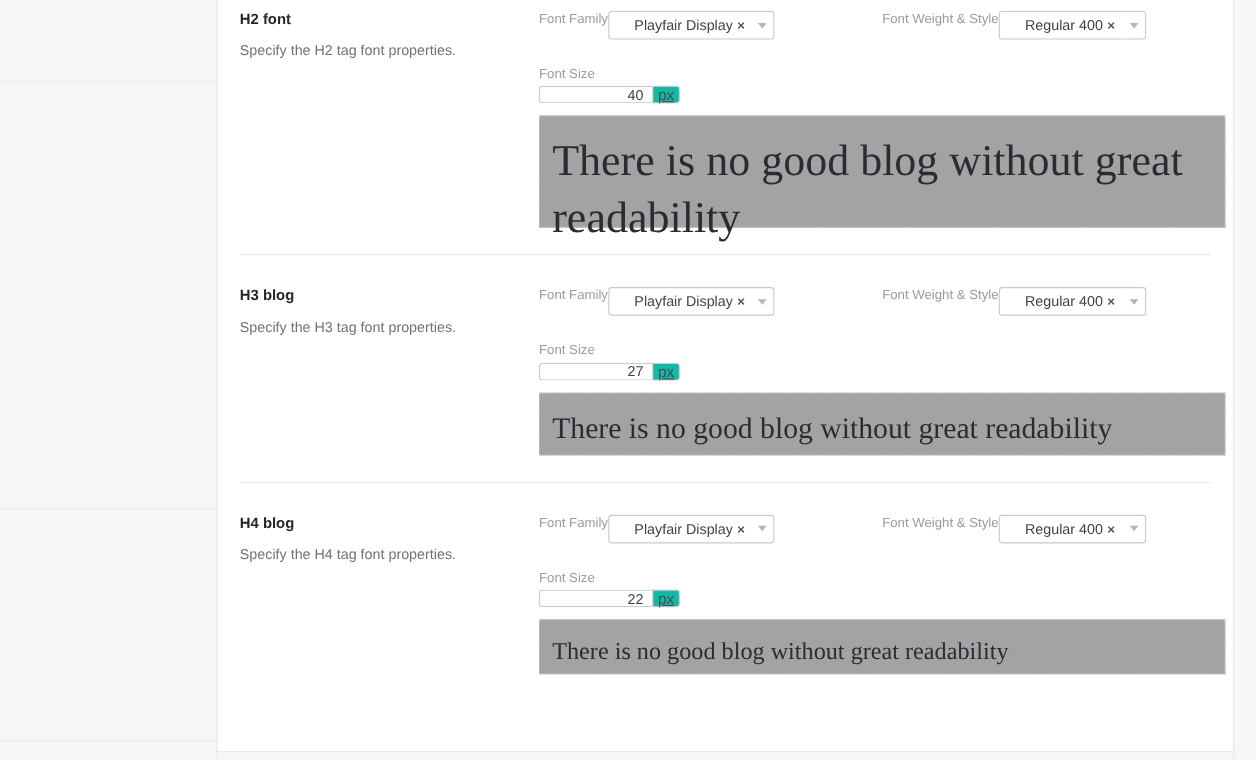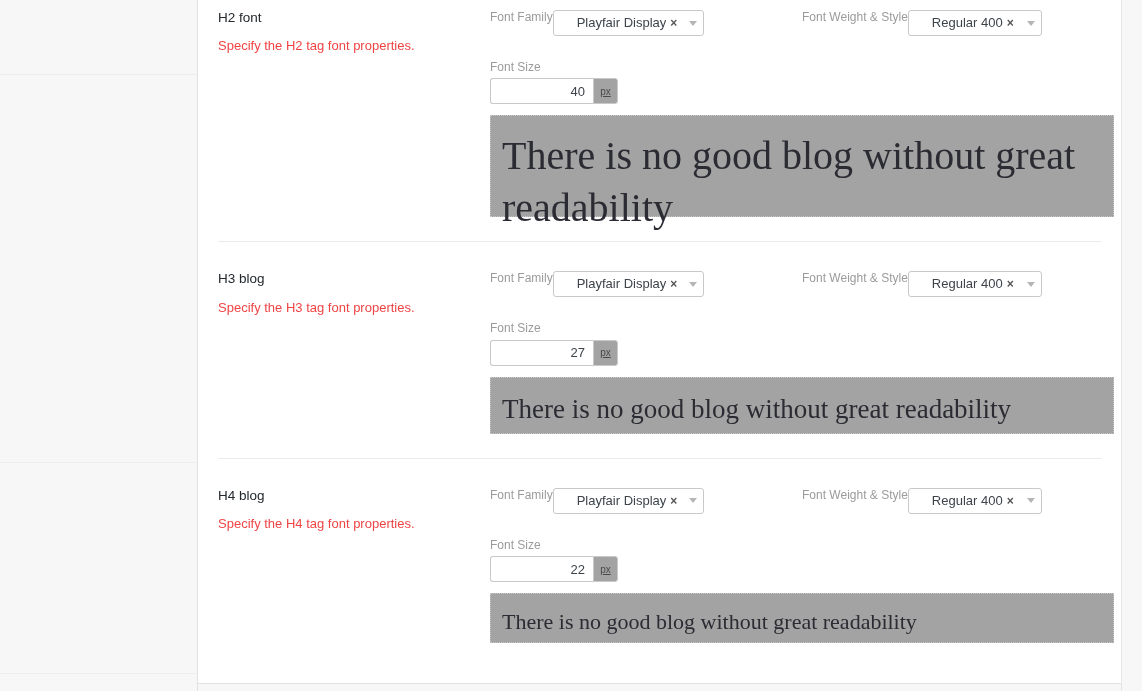--- a/index.html
+++ b/index.html
@@ -93,28 +93,28 @@
     box-sizing: border-box;
   }
 
   .row-desc {
     flex: 0 0 272px;
     box-sizing: border-box;
     padding-top: 5px;
   }
   .row-title {
     font-size: 13.5px;
-    font-weight: normal;
+    font-weight: bold;
     color: #23282d;
     margin: 0 0 12px 0;
     line-height: 1.2;
   }
   .row-sub {
     font-size: 13px;
-    color: #ef4444;
+    color: #737373;
     margin: 0;
     line-height: 1.3;
   }
 
   .row-fields {
     flex: 1 1 auto;
     box-sizing: border-box;
     padding-top: 5px;
   }
 
@@ -188,21 +188,21 @@
     border-top: 5px solid #b5b5b5;
     display: block;
   }
 
   
   .size-wrap {
     margin-top: 24px;
   }
   .size-control {
     display: flex;
-    height: 26px;
+    height: 16px;
     width: 128px;
     box-sizing: border-box;
   }
   .size-input {
     flex: 1 1 auto;
     border: 1px solid #c9c9c9;
     border-right: none;
     border-radius: 3px 0 0 3px;
     background: #ffffff;
     font-family: "Liberation Sans", sans-serif;
@@ -211,22 +211,22 @@
     text-align: right;
     padding: 0 8px;
     box-sizing: border-box;
     outline: none;
     min-width: 0;
   }
   .size-addon {
     flex: 0 0 25px;
     border: 1px solid #c9c9c9;
     border-radius: 0 3px 3px 0;
-    background: #a3a3a3;
-    font-size: 10px;
+    background: #14b8a6;
+    font-size: 14px;
     color: #4a4a4a;
     display: flex;
     align-items: center;
     justify-content: center;
     box-sizing: border-box;
     user-select: none;
     text-decoration: underline;
   }
 
   

